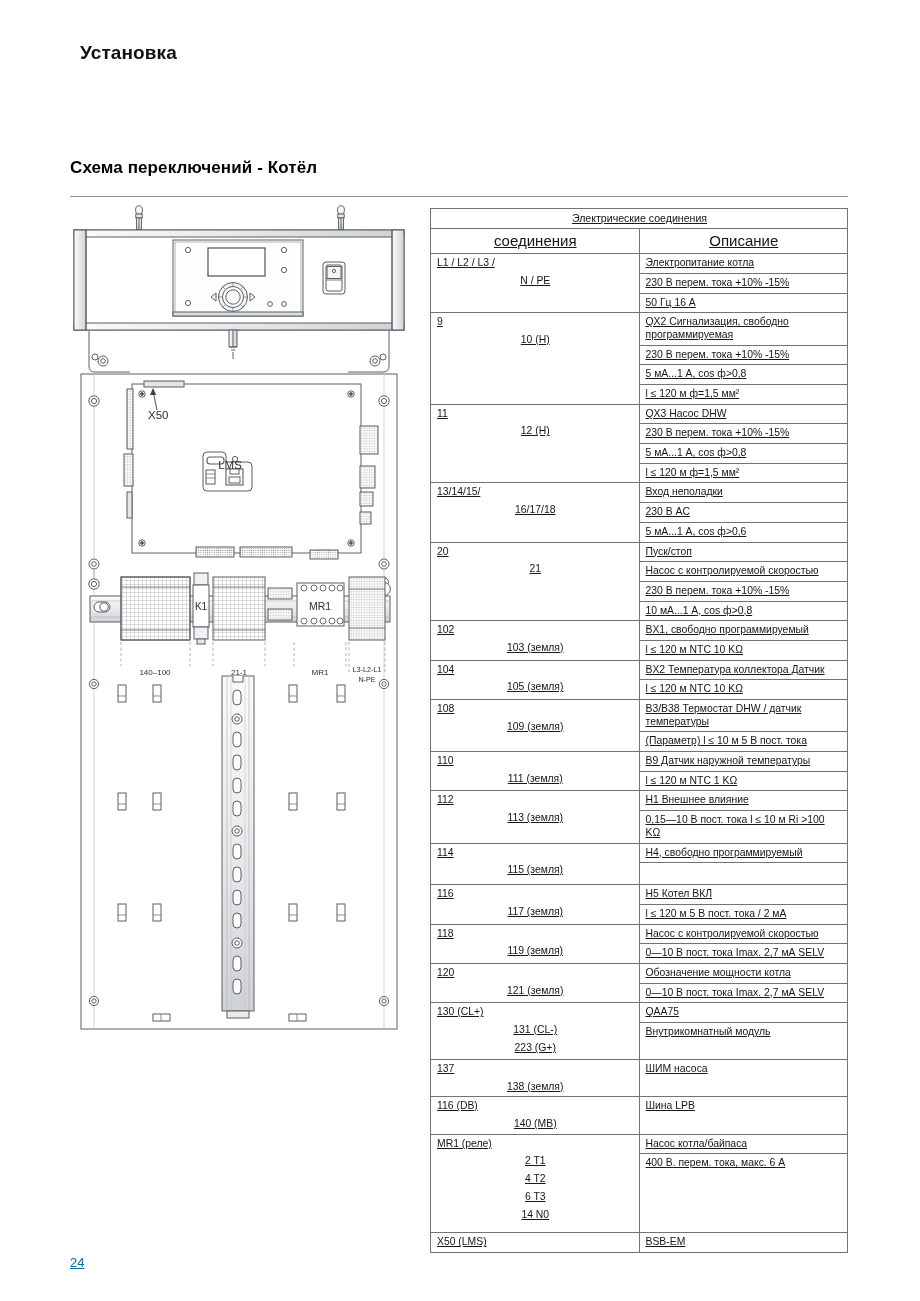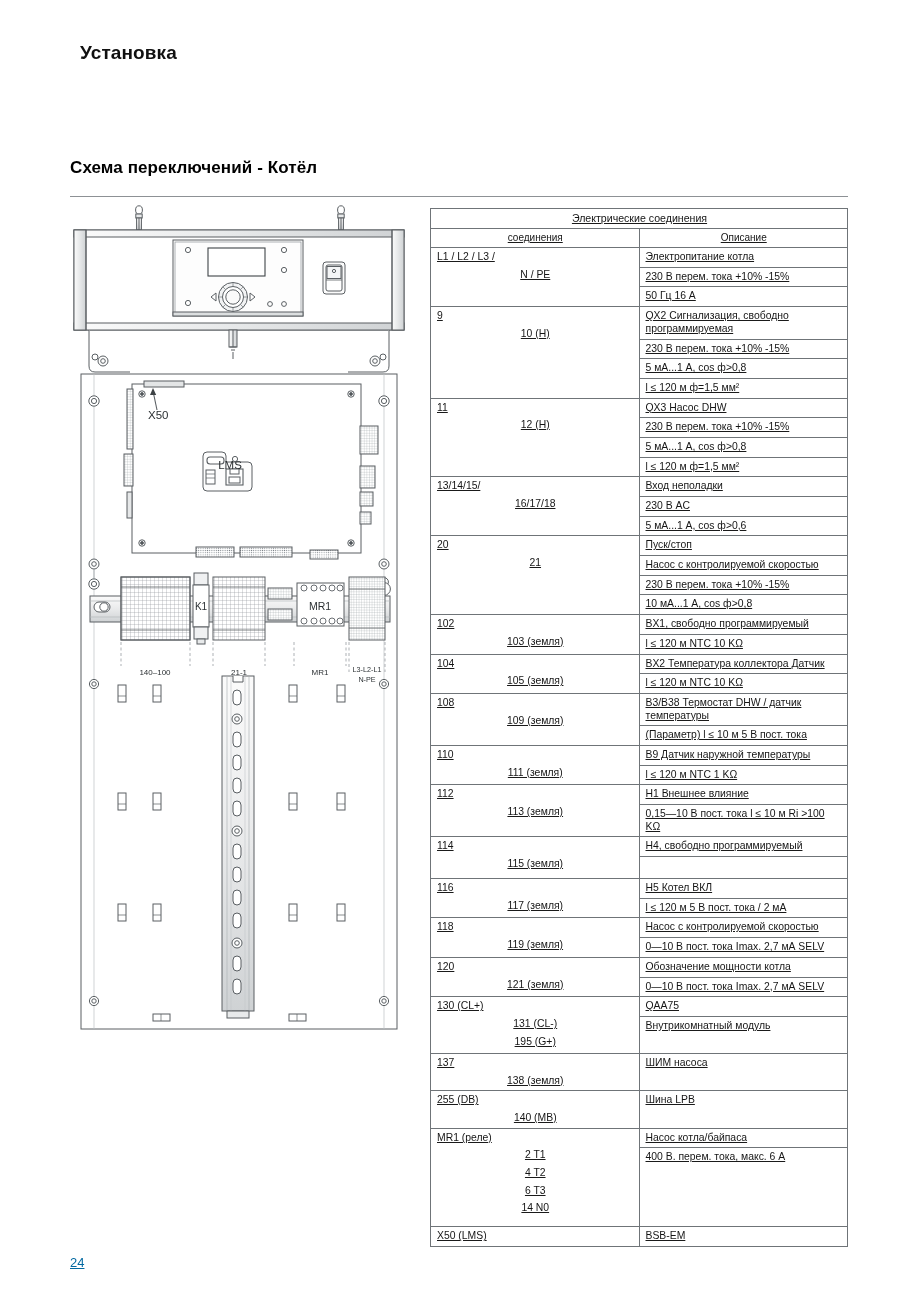--- a/index.html
+++ b/index.html
@@ -48,21 +48,21 @@
   .thead-main th{
     background:#ccd0d1;
     text-align:center;
     font-weight:bold;
     font-size:10.6px;
     padding:4px 4px;
   }
   .thead-sub th{
     background:#e3e6e7;
     font-weight:bold;
-    font-size:10px;
+    font-size:15px;
     padding:5px 6px;
     text-align:center;
   }
   td.term{
     font-weight:bold;
     width:212px;
   }
   td.desc{width:206px;}
   td.term span{display:block;}
   td.term span + span{margin-top:5px;text-align:center;}
@@ -615,39 +615,39 @@
           <td class="desc">Обозначение мощности котла</td>
         </tr>
         <tr>
           <td class="desc">0—10 В пост. тока Imax. 2,7 мА SELV</td>
         </tr>
 
         <tr>
           <td class="term" rowspan="2">
             <span>130 (CL+)</span>
             <span>131 (CL-)</span>
-            <span>195 (G+)</span>
+            <span>223 (G+)</span>
           </td>
           <td class="desc">QAA75</td>
         </tr>
         <tr>
           <td class="desc" style="height:30px">Внутрикомнатный модуль</td>
         </tr>
 
         <tr>
           <td class="term">
             <span>137</span>
             <span>138 (земля)</span>
           </td>
           <td class="desc">ШИМ насоса</td>
         </tr>
 
         <tr>
           <td class="term">
-            <span>255 (DB)</span>
+            <span>116 (DB)</span>
             <span>140 (MB)</span>
           </td>
           <td class="desc">Шина LPB</td>
         </tr>
 
         <tr>
           <td class="term" rowspan="2">
             <span>MR1 (реле)</span>
             <span>2 T1</span>
             <span>4 T2</span>

